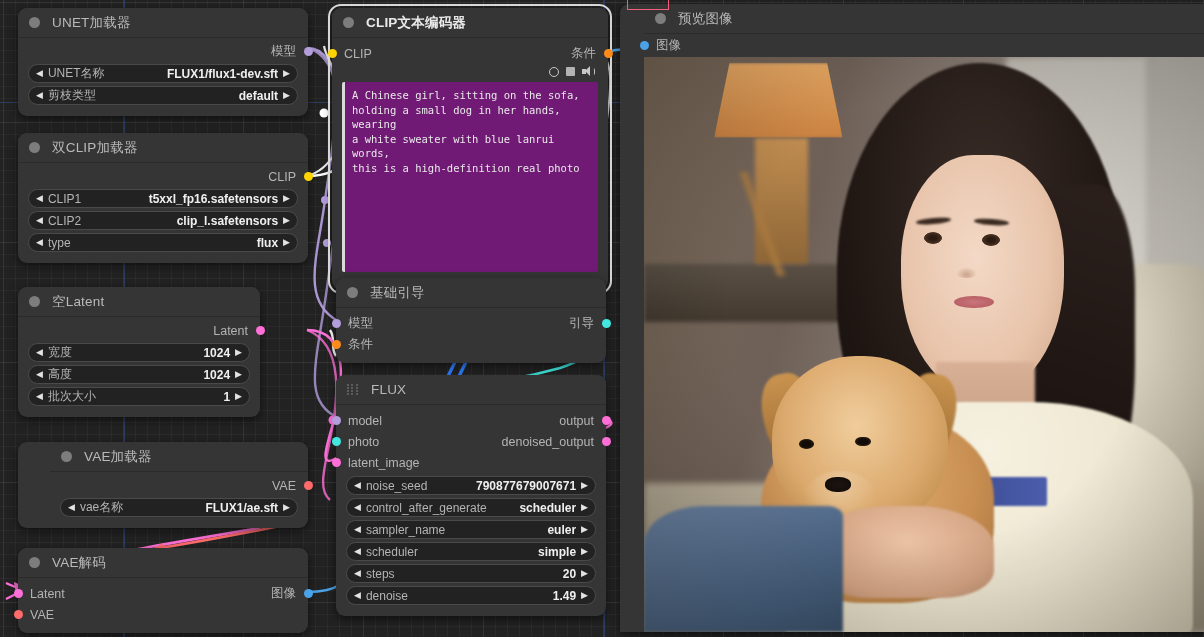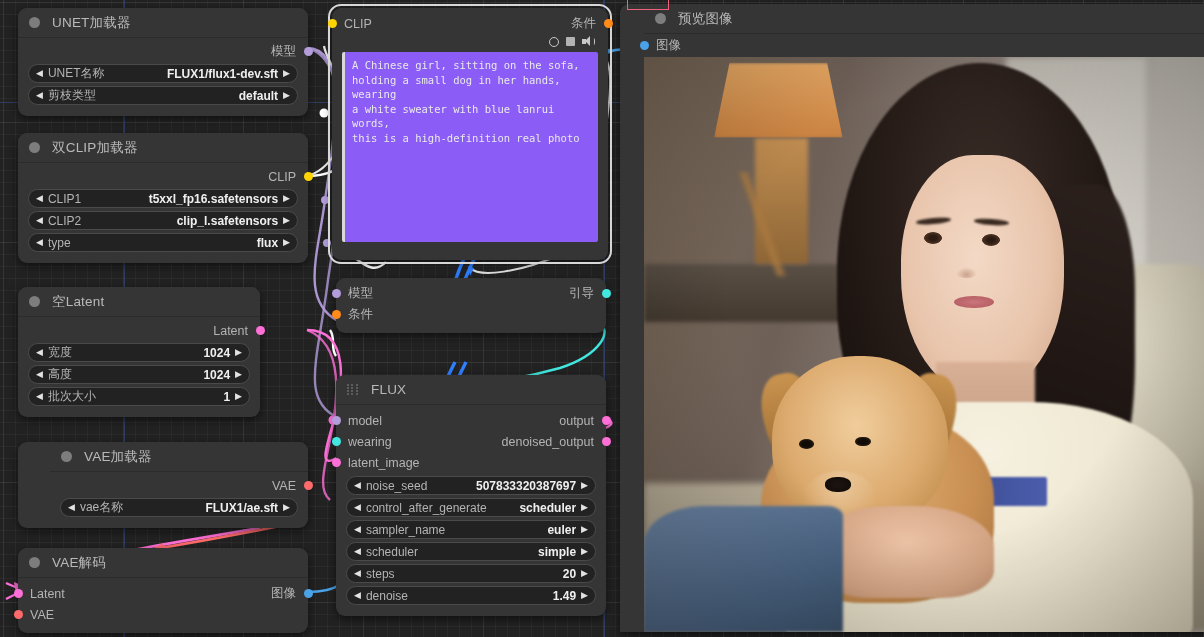--- a/index.html
+++ b/index.html
@@ -94,21 +94,21 @@
   }
   .widget .wval {
     color: #efefef; font-size: 12px; margin-left: auto; margin-right: 5px;
     white-space: nowrap; font-weight: 700;
   }
 
   
   .node.selected { outline: 2px solid #d7d7d7; outline-offset: 2px; border-radius: 9px; }
   .textarea-box {
     margin: 2px 10px 10px 10px;
-    background: #8b5cf6;
+    background: #701a75;
     border-left: 3px solid #d9d9d9;
     border-radius: 2px;
     height: 190px;
     padding: 6px 7px;
     color: #e9e9e9;
     font-family: "DejaVu Sans Mono", monospace;
     font-size: 10.5px;
     line-height: 14.5px;
     white-space: pre-wrap;
     overflow: hidden;
@@ -477,20 +477,24 @@
         <span class="slot-dot right" style="background:#4aa3e8;"></span>
       </div>
       <div class="slot-row taller">
         <span class="slot-dot left" style="background:#ff6b6b;"></span>
         <span class="slot-label">VAE</span>
       </div>
     </div>
   </div>
 
   <div class="node selected" style="left:332px; top:8px; width:276px;">
+    <div class="node-header">
+      <span class="node-dot"></span>
+      <span class="node-title" style="color:#eaeaea; font-weight:600;">CLIP文本编码器</span>
+    </div>
     <div class="node-body" style="padding-top:5px;">
       <div class="slot-row taller">
         <span class="slot-dot left" style="background:#ffd400;"></span>
         <span class="slot-label">CLIP</span>
         <span class="slot-label out">条件</span>
         <span class="slot-dot right" style="background:#ff8c1a;"></span>
       </div>
       <div class="tools-row">
         <span class="t-circle"></span>
         <span class="t-square"></span>
@@ -501,20 +505,24 @@
           </span>
       </div>
       <div class="textarea-box">A Chinese girl, sitting on the sofa,
 holding a small dog in her hands, wearing
 a white sweater with blue lanrui words,
 this is a high-definition real photo</div>
     </div>
   </div>
 
   <div class="node" style="left:336px; top:278px; width:270px;">
+    <div class="node-header">
+      <span class="node-dot"></span>
+      <span class="node-title">基础引导</span>
+    </div>
     <div class="node-body" style="padding-top:5px;">
       <div class="slot-row taller">
         <span class="slot-dot left" style="background:#b39ddb;"></span>
         <span class="slot-label">模型</span>
         <span class="slot-label out">引导</span>
         <span class="slot-dot right" style="background:#42e8e0;"></span>
       </div>
       <div class="slot-row taller">
         <span class="slot-dot left" style="background:#ff8c1a;"></span>
         <span class="slot-label">条件</span>
@@ -542,32 +550,32 @@
     </div>
     <div class="node-body" style="padding-top:5px;">
       <div class="slot-row taller">
         <span class="slot-dot left" style="background:#b39ddb;"></span>
         <span class="slot-label">model</span>
         <span class="slot-label out">output</span>
         <span class="slot-dot right" style="background:#ff6fd8;"></span>
       </div>
       <div class="slot-row taller">
         <span class="slot-dot left" style="background:#42e8e0;"></span>
-        <span class="slot-label">wearing</span>
+        <span class="slot-label">photo</span>
         <span class="slot-label out">denoised_output</span>
         <span class="slot-dot right" style="background:#ff6fd8;"></span>
       </div>
       <div class="slot-row taller">
         <span class="slot-dot left" style="background:#ff6fd8;"></span>
         <span class="slot-label">latent_image</span>
       </div>
       <div class="widget">
         <span class="arrow">◀</span>
         <span class="wname">noise_seed</span>
-        <span class="wval">507833320387697</span>
+        <span class="wval">790877679007671</span>
         <span class="arrow">▶</span>
       </div>
       <div class="widget">
         <span class="arrow">◀</span>
         <span class="wname">control_after_generate</span>
         <span class="wval">scheduler</span>
         <span class="arrow">▶</span>
       </div>
       <div class="widget">
         <span class="arrow">◀</span>

